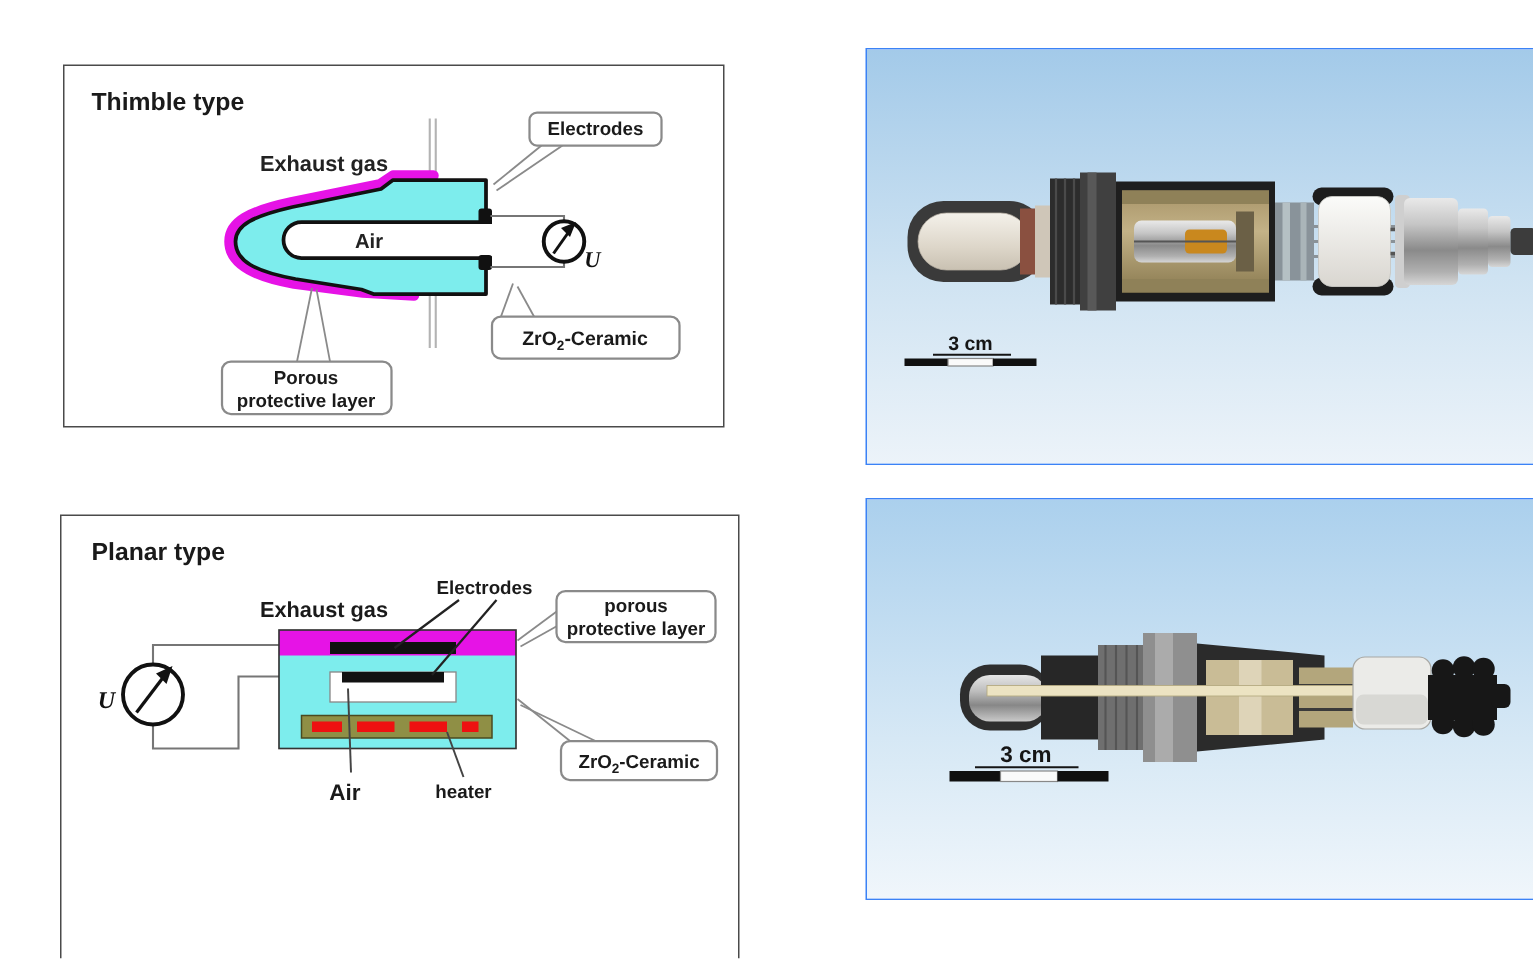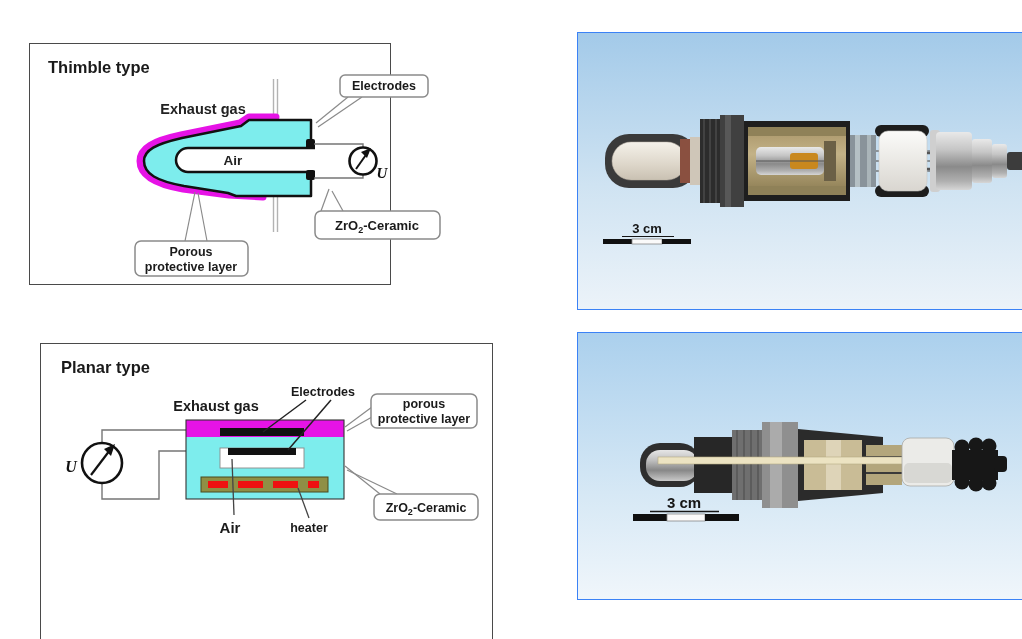--- a/index.html
+++ b/index.html
@@ -16,21 +16,21 @@
   .pointer{stroke:#8a8a8a;stroke-width:1.2;fill:none;}
   .pointer-dark{stroke:#444444;stroke-width:1.3;fill:none;}
   .wire{stroke:#767676;stroke-width:1.4;fill:none;}
   .scale-text{font-family:"Liberation Sans",sans-serif;font-weight:600;fill:#151515;}
 </style>
 </head>
 <body>
 
 <div id="stage">
 
-  <div class="panel diagram" style="left:29px;top:43px;width:362px;height:242px;">
+  <div class="panel diagram" style="left:42px;top:43px;width:441px;height:242px;">
     <svg width="451" height="242" viewBox="0 0 451 242">
 
       <text x="18" y="29" class="lbl" font-size="16.5">Thimble type</text>
 
       <g>
         <line x1="243.5" y1="35" x2="243.5" y2="188" stroke="#b3b3b3" stroke-width="1.4"></line>
         <line x1="247.5" y1="35" x2="247.5" y2="188" stroke="#b3b3b3" stroke-width="1.4"></line>
       </g>
 
       <path d="M246,73 L219,73 L210,79 L151,91 C123,97 110,104 110,117 C110,131 124,140 153,145 L199,151 L233,153" fill="none" stroke-width="7" stroke-linecap="round" stroke-linejoin="round" stroke="#e613e6"></path>

